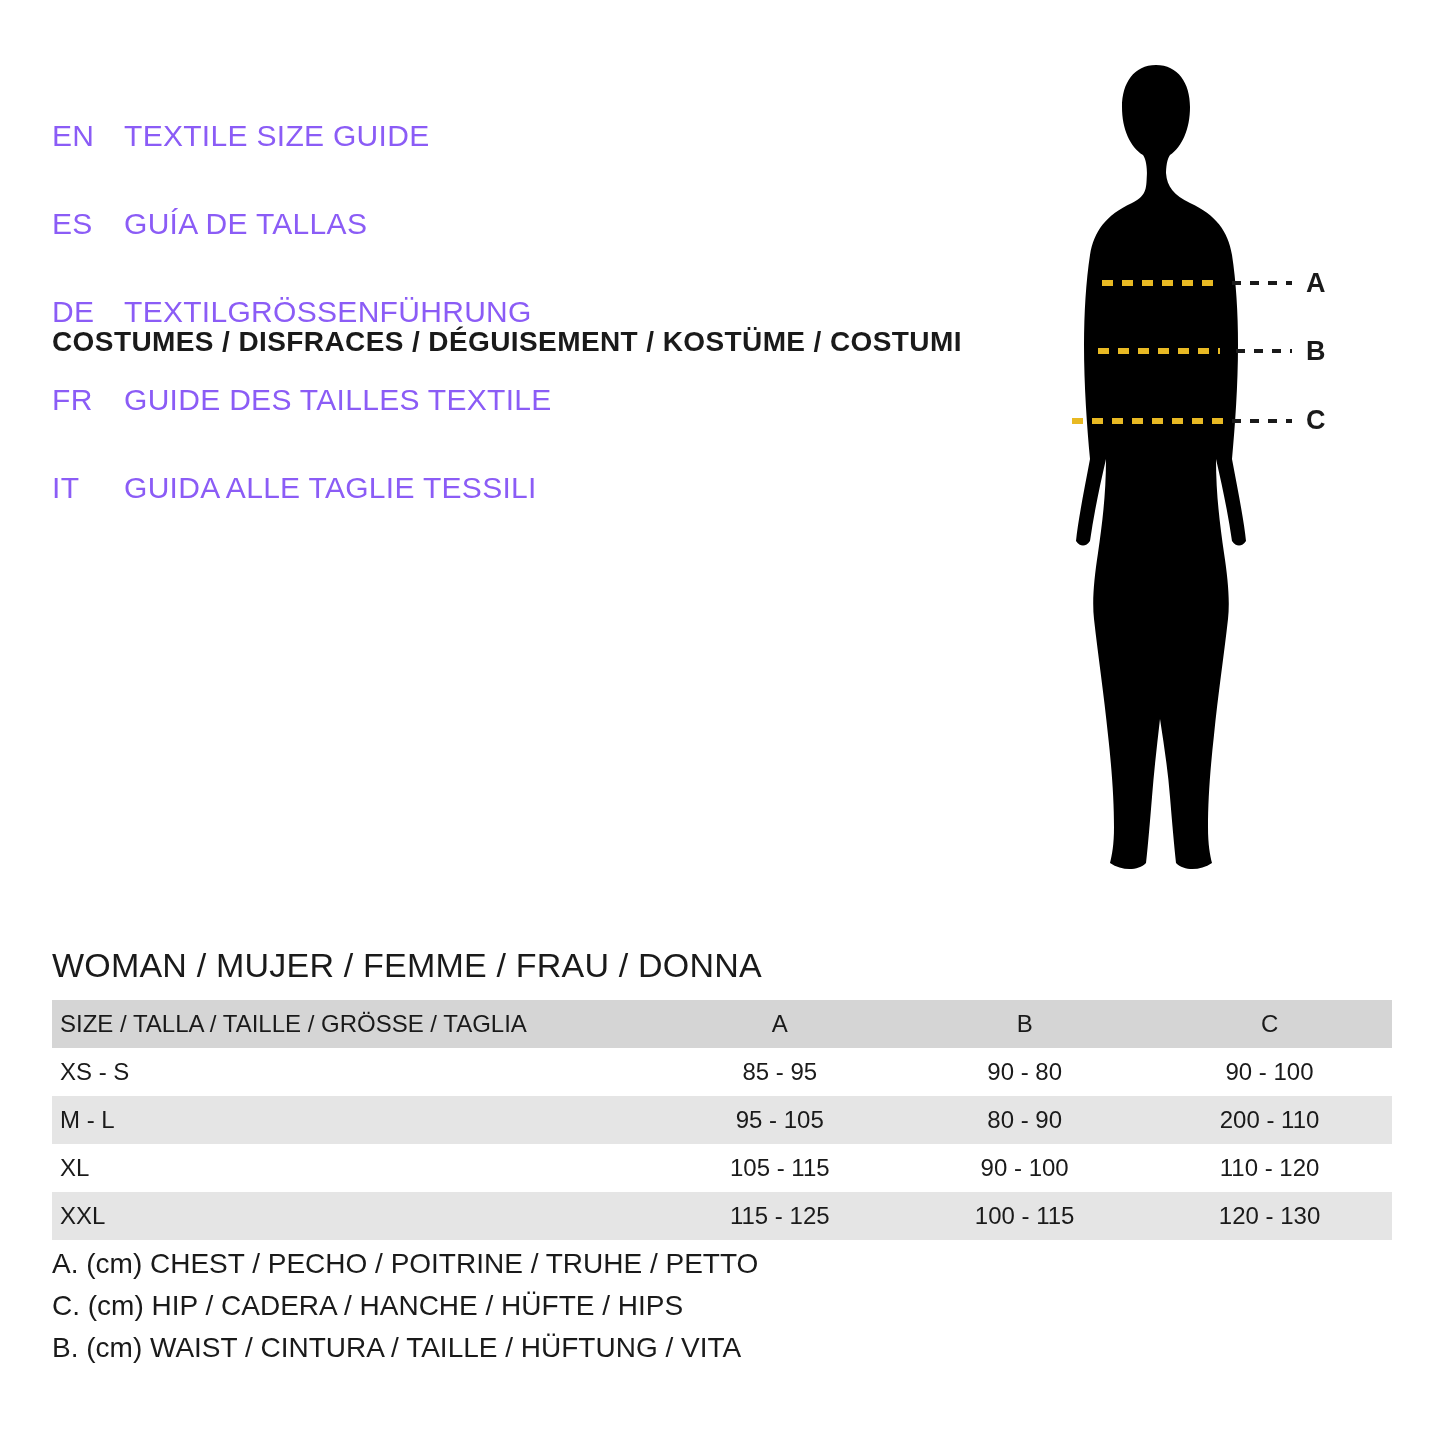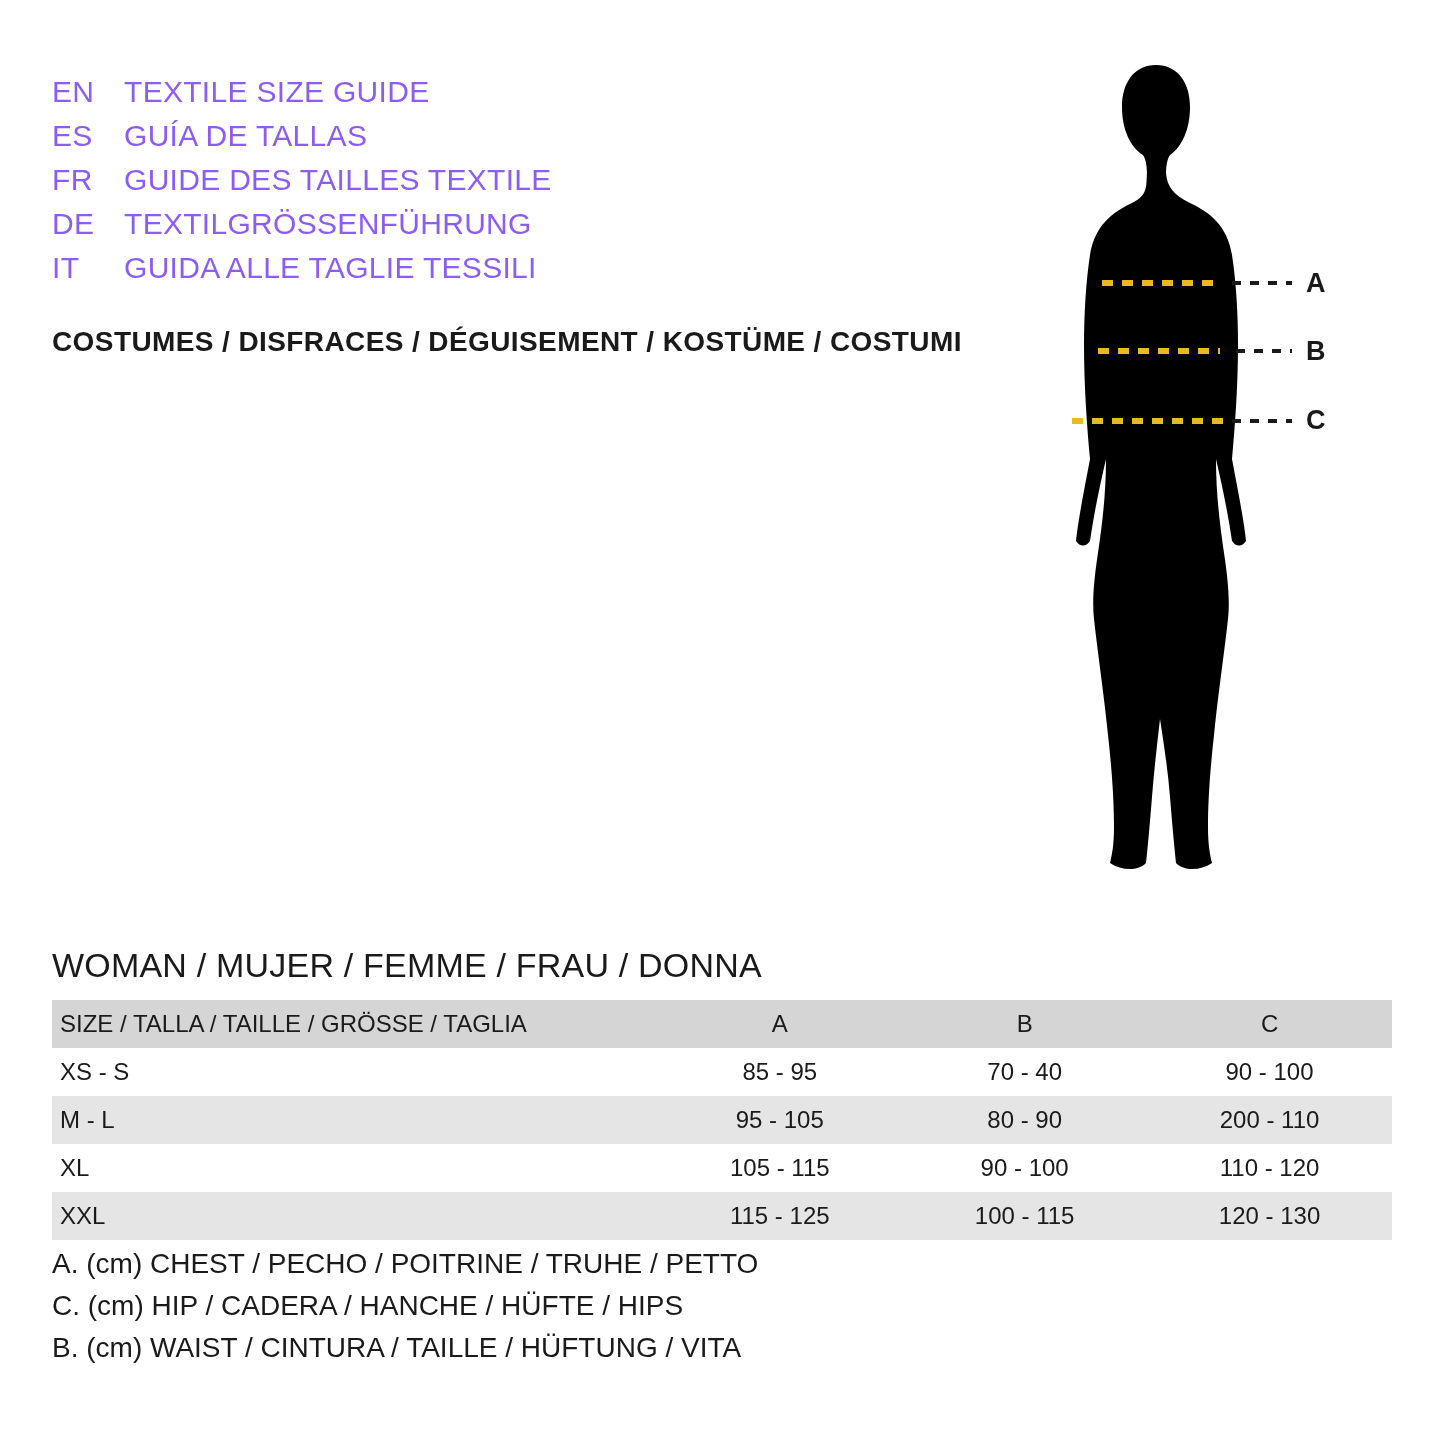--- a/index.html
+++ b/index.html
@@ -30,20 +30,21 @@
     letter-spacing: 0.3px;
     line-height: 44px;
     color: #8b5cf6;
   }
   .lang-code {
     width: 72px;
     flex: 0 0 72px;
   }
   .lang-text {
     flex: 1 1 auto;
+    margin-top: 44px;
   }
   .headline {
     position: absolute;
     left: 52px;
     top: 326px;
     font-size: 28px;
     font-weight: bold;
     letter-spacing: 0.4px;
     color: #1a1a1a;
   }
@@ -130,26 +131,26 @@
 <div class="lang-block">
   <div class="lang-row">
     <span class="lang-code">EN</span>
     <span class="lang-text">TEXTILE SIZE GUIDE</span>
   </div>
   <div class="lang-row">
     <span class="lang-code">ES</span>
     <span class="lang-text">GUÍA DE TALLAS</span>
   </div>
   <div class="lang-row">
+    <span class="lang-code">DE</span>
+    <span class="lang-text">TEXTILGRÖSSENFÜHRUNG</span>
+  </div>
+  <div class="lang-row">
     <span class="lang-code">FR</span>
     <span class="lang-text">GUIDE DES TAILLES TEXTILE</span>
-  </div>
-  <div class="lang-row">
-    <span class="lang-code">DE</span>
-    <span class="lang-text">TEXTILGRÖSSENFÜHRUNG</span>
   </div>
   <div class="lang-row">
     <span class="lang-code">IT</span>
     <span class="lang-text">GUIDA ALLE TAGLIE TESSILI</span>
   </div>
 </div>
 
 <div class="headline">COSTUMES / DISFRACES / DÉGUISEMENT / KOSTÜME / COSTUMI</div>
 
 <div class="figure-wrap">
@@ -216,21 +217,21 @@
       <th class="col-label">SIZE / TALLA / TAILLE / GRÖSSE / TAGLIA</th>
       <th class="col-meas">A</th>
       <th class="col-meas">B</th>
       <th class="col-meas">C</th>
     </tr>
   </thead>
   <tbody>
     <tr>
       <td class="col-label">XS - S</td>
       <td class="col-meas">85 - 95</td>
-      <td class="col-meas">70 - 40</td>
+      <td class="col-meas">90 - 80</td>
       <td class="col-meas">90 - 100</td>
     </tr>
     <tr class="alt">
       <td class="col-label">M - L</td>
       <td class="col-meas">95 - 105</td>
       <td class="col-meas">80 - 90</td>
       <td class="col-meas">200 - 110</td>
     </tr>
     <tr>
       <td class="col-label">XL</td>

